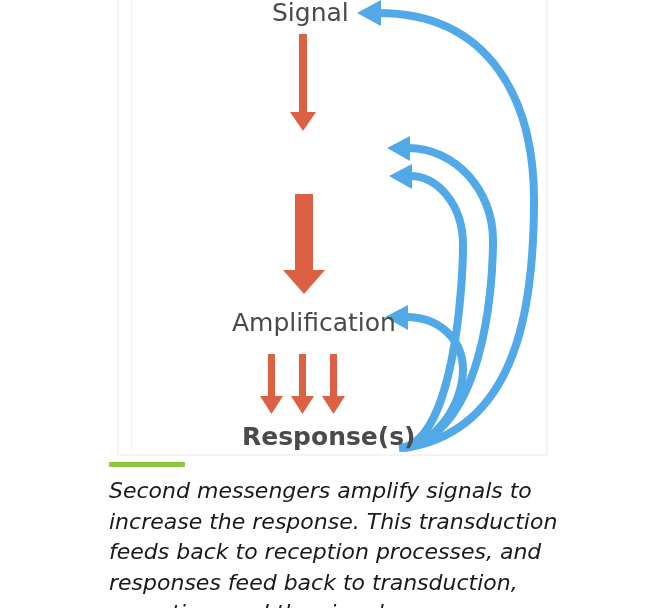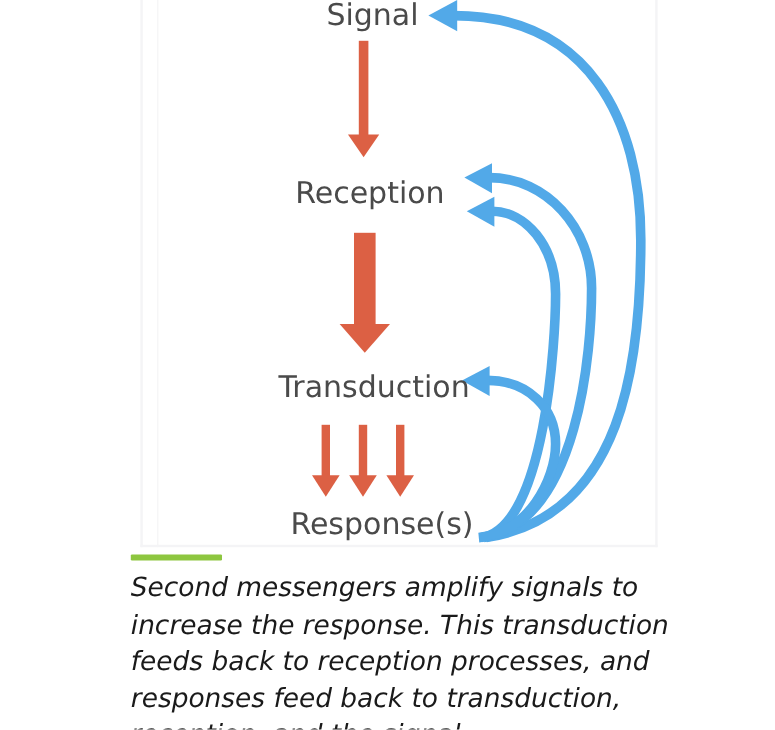--- a/index.html
+++ b/index.html
@@ -42,21 +42,21 @@
     position: absolute;
     color: #4a4a4a;
     font-size: 25px;
     line-height: 1;
     white-space: nowrap;
     font-family: "DejaVu Sans", "Liberation Sans", sans-serif;
   }
   #label-signal       { left: 272px; top: 0px; text-align: center;   }
   #label-reception    { left: 246px; top: 148px; }
   #label-transduction { left: 232px; top: 310px; }
-  #label-responses    { left: 242px; top: 424px; }
+  #label-responses    { left: 242px; top: 424px; font-weight: bold; }
   #label-amplification{ left: 119px; top: 222px; }
 
   
   #caption-block {
     position: absolute;
     left: 109px;
     top: 462px;
     width: 520px;
   }
   #caption-rule {
@@ -126,23 +126,22 @@
     </g>
 
     <g>
       <path d="M 399 448 C 440 444 463 400 463 370 C 463 340 440 317 406 317" fill="none" stroke="#52a9e8" stroke-width="8" stroke-linecap="butt"></path>
       <polygon points="408,305 408,330 385,317 408,305" fill="#52a9e8"></polygon>
     </g>
   </svg>
 
   <div class="node-label" id="label-signal">Signal</div>
 
-  <div class="node-label" id="label-reception">Reception</div>
 
-  <div class="node-label" id="label-transduction">Transduction</div>
+  <div class="node-label" id="label-transduction">Amplification</div>
 
   <div class="node-label" id="label-responses">Response(s)</div>
 
 </div>
 
 <div id="caption-block">
   <div id="caption-rule"></div>
   <div id="caption-text">Second messengers amplify signals to increase the response. This transduction feeds back to reception processes, and responses feed back to transduction, reception, and the signal.</div>
 </div>
 

